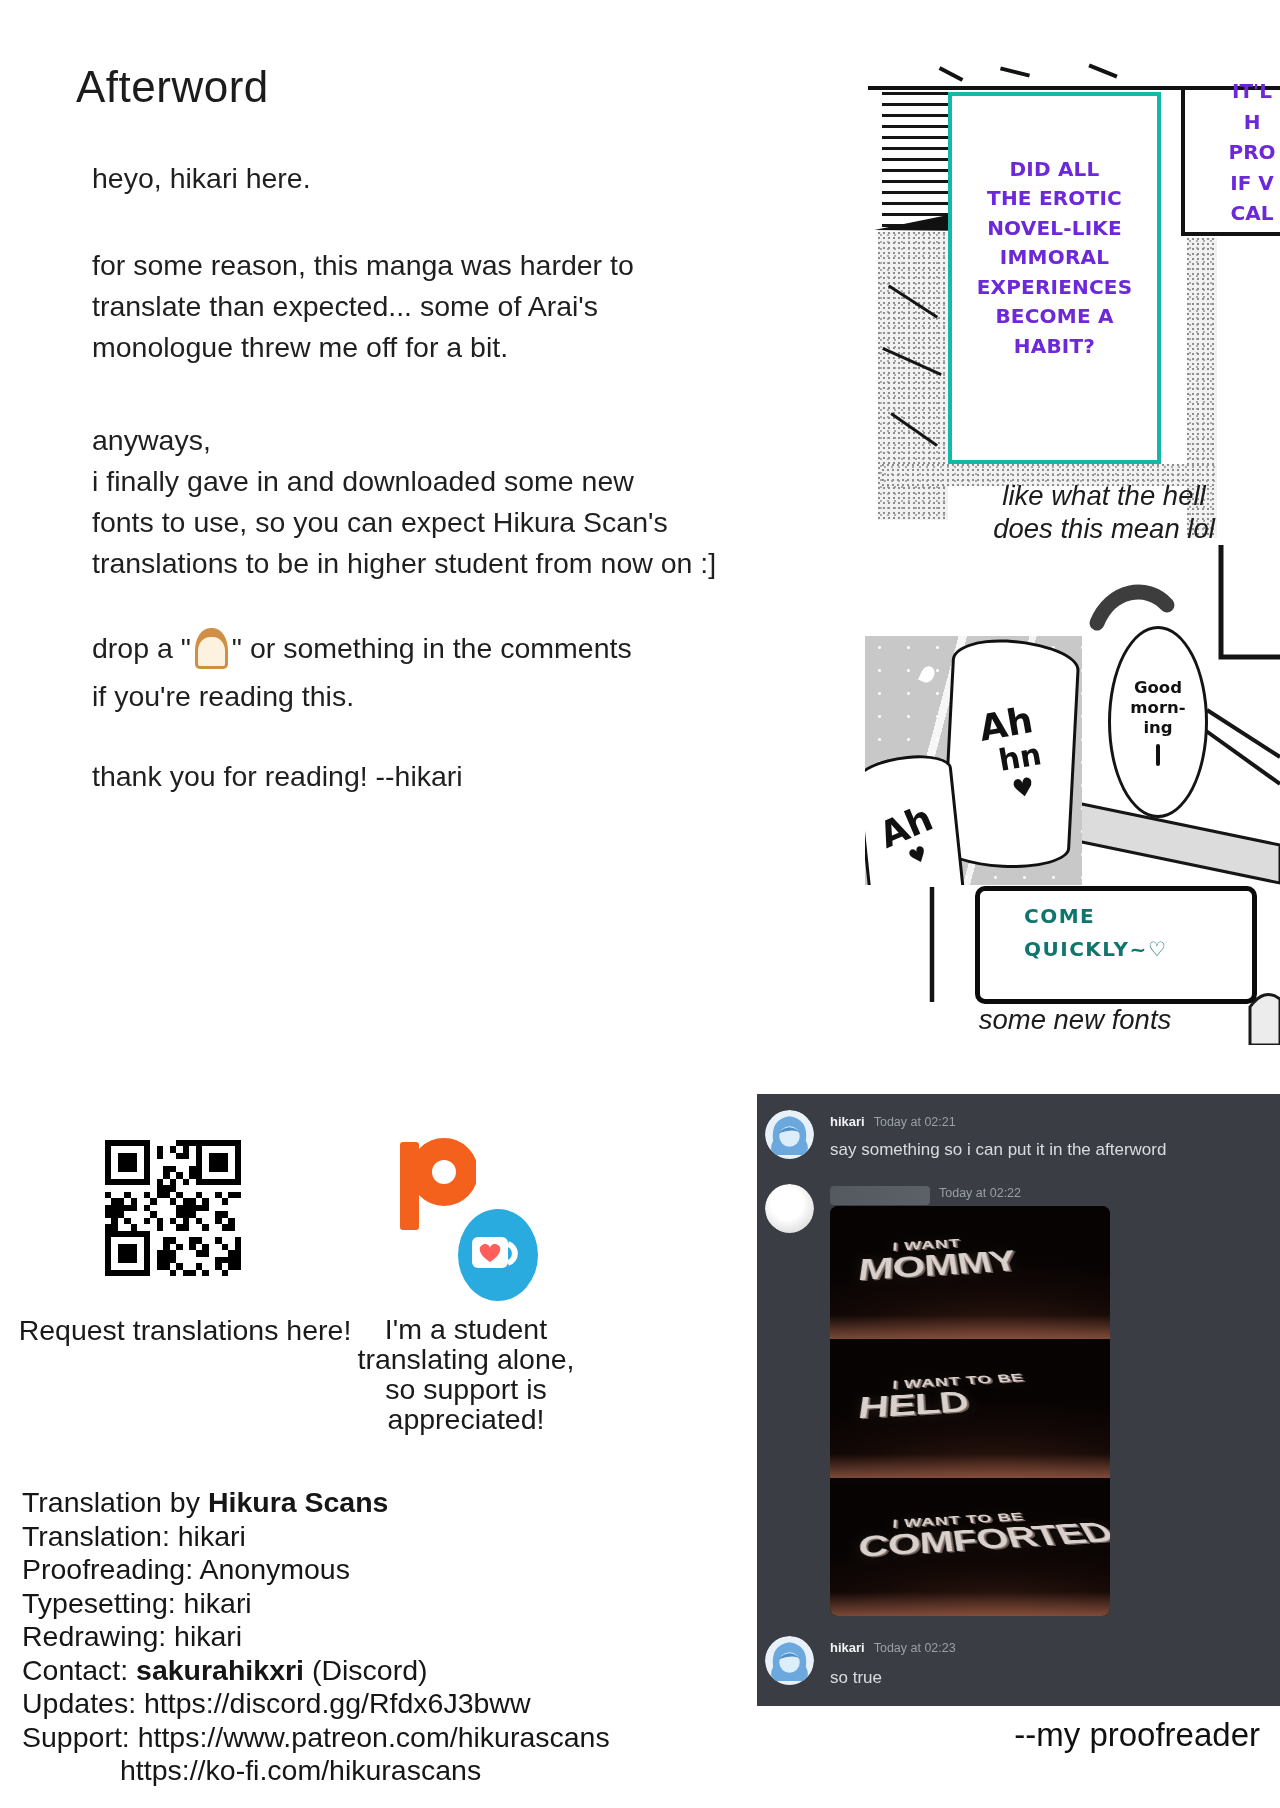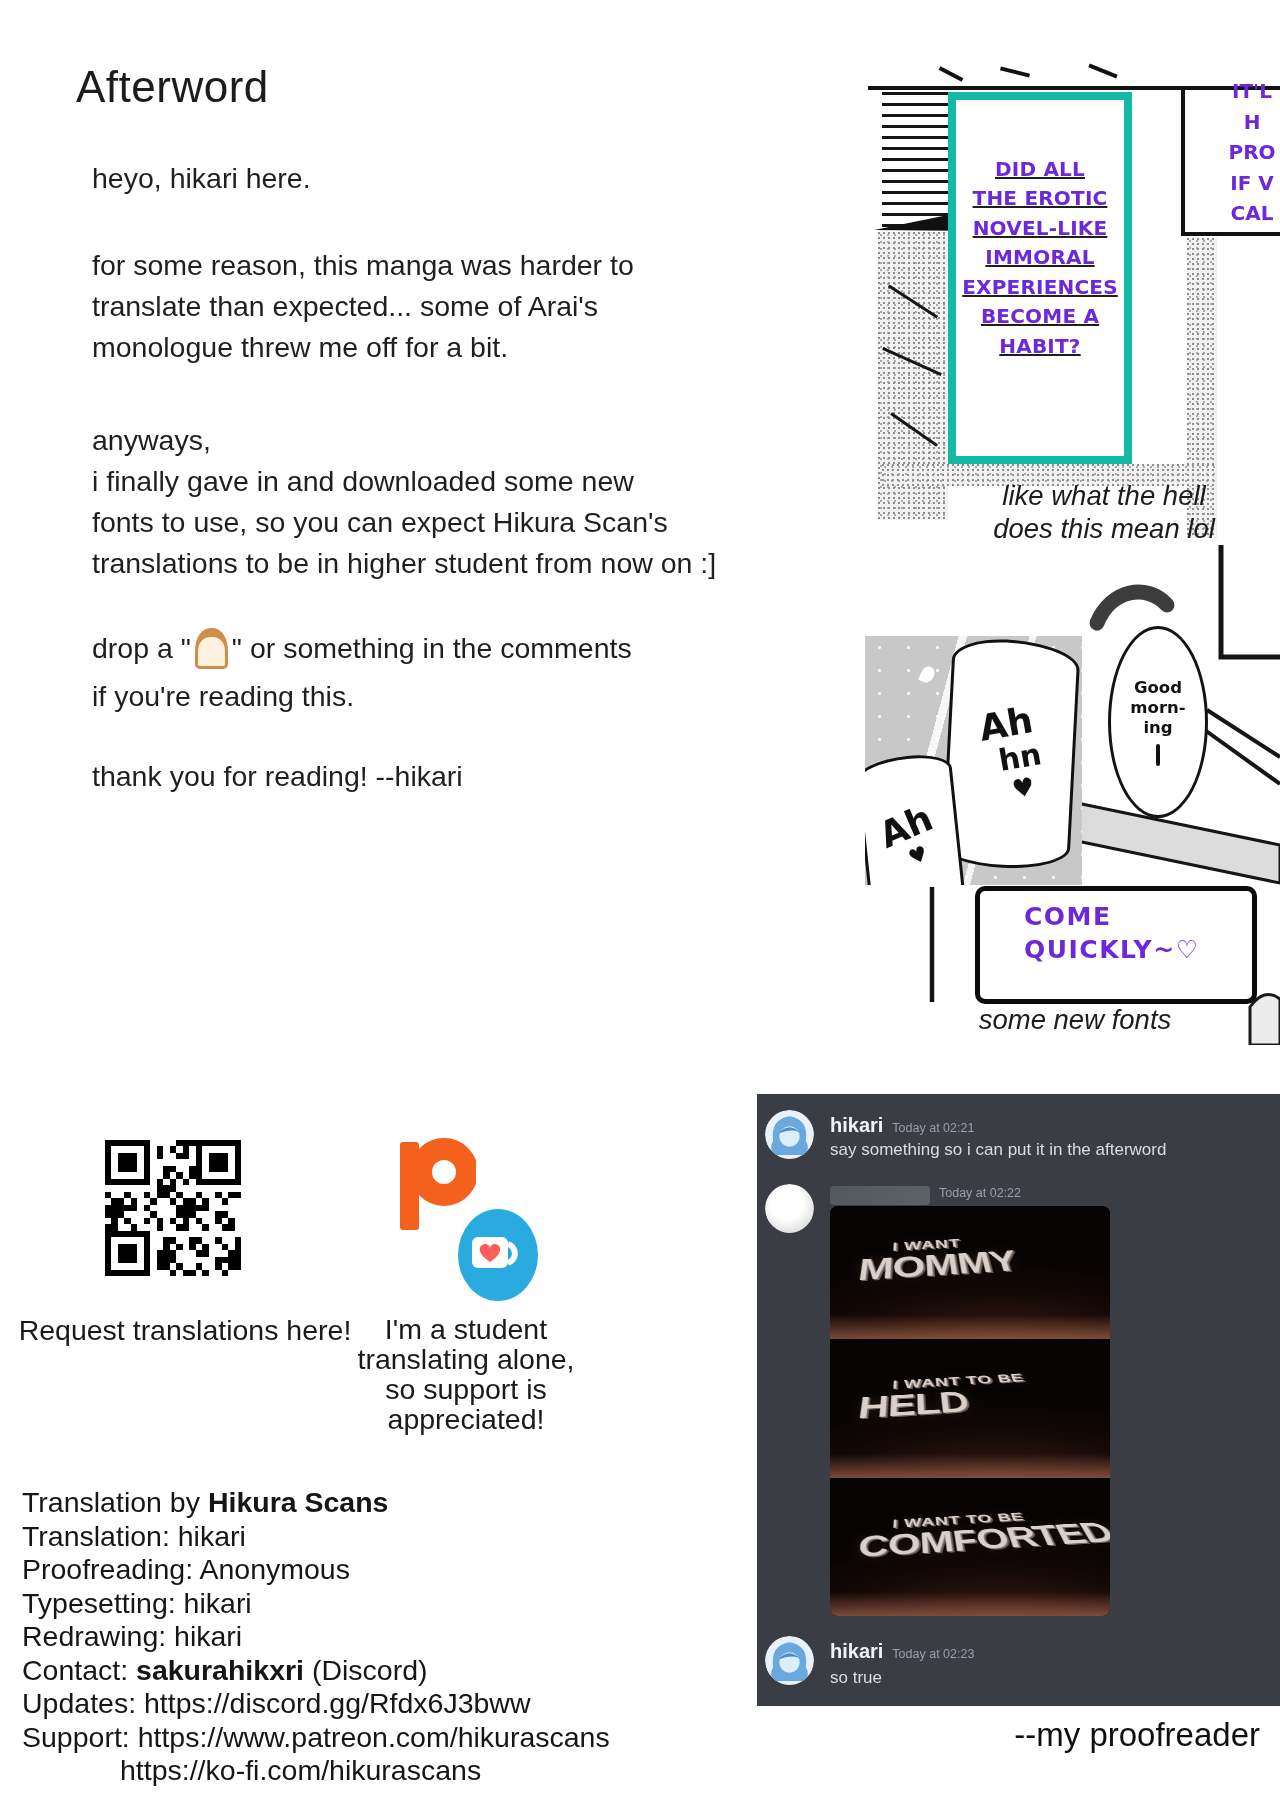--- a/index.html
+++ b/index.html
@@ -34,22 +34,22 @@
     background-image:radial-gradient(circle at 1px 1px,#8d8d8d .9px,transparent 1.3px),
                      radial-gradient(circle at 3px 3px,#ababab .8px,transparent 1.2px);
     background-size:5px 5px,7px 7px;}
   #m1-stipL{left:878px;top:232px;width:70px;height:288px;}
   #m1-wedge{left:874px;top:218px;width:76px;height:16px;background:#111;
             clip-path:polygon(0 55%,100% 0,100% 100%);transform:rotate(-5deg);}
   .scratch{background:#161616;height:3px;}
   #scr1{left:884px;top:300px;width:58px;transform:rotate(33deg);}
   #scr2{left:880px;top:360px;width:64px;transform:rotate(24deg);}
   #scr3{left:886px;top:428px;width:56px;transform:rotate(35deg);}
-  #m1-box{left:948px;top:92px;width:184px;height:372px;background:#fff;border:8px solid #14b8a6;
-          display:flex;align-items:center;justify-content:center;padding-bottom:40px;box-sizing:border-box;text-decoration:underline;}
+  #m1-box{left:948px;top:92px;width:213px;height:372px;background:#fff;border:4px solid #14b8a6;
+          display:flex;align-items:center;justify-content:center;padding-bottom:40px;box-sizing:border-box;}
   .comic{font-family:"DejaVu Sans",sans-serif;font-weight:700;color:#6d28d9;}
   #m1-bubbletext{font-size:20px;line-height:29.5px;text-align:center;letter-spacing:.2px;}
   #m1-vline{left:1181px;top:88px;width:4px;height:146px;}
   #m1-hline{left:1181px;top:232px;width:99px;height:4px;}
   #m1-stipR{left:1187px;top:238px;width:30px;height:300px;}
   #m1-stipB{left:882px;top:464px;width:334px;height:22px;}
   #m1-edge{left:1224px;top:76px;width:56px;font-size:20px;line-height:30.5px;text-align:center;}
   .caption{font-style:italic;font-size:27.5px;line-height:33px;color:#1c1c1c;text-align:center;}
   #cap1{left:969px;top:479px;width:270px;}
 
@@ -73,21 +73,21 @@
   #blobB .moan-txt{transform:rotate(-17deg);}
   .moan-big{font-size:36px;line-height:38px;display:block;}
   .moan-mid{font-size:30px;line-height:32px;display:block;margin-left:16px;}
   .heart{font-family:"DejaVu Sans",sans-serif;display:block;}
   #blobA .heart{font-size:25px;margin-left:12px;}
   #blobB .heart{font-size:21px;}
   .droplet{position:absolute;left:56px;top:30px;width:13px;height:17px;background:#fff;
            border-radius:50% 50% 55% 0;transform:rotate(25deg);}
   #shout-box{left:975px;top:886px;width:282px;height:118px;background:#fff;border:5px solid #0b0b0b;
              border-radius:10px;box-sizing:border-box;padding:9px 0 0 44px;z-index:4;}
-  #shout-box .txt{font-family:"DejaVu Sans",sans-serif;font-weight:700;font-size:25px;line-height:33px;letter-spacing:1.5px;color:#6d28d9;}
+  #shout-box .txt{font-family:"DejaVu Sans",sans-serif;font-weight:700;font-size:20px;line-height:33px;letter-spacing:1.5px;color:#0f766e;}
   #cap2{left:930px;top:1003px;width:290px;}
 
   
   #qr{left:105px;top:1140px;}
   #cap-request{left:18px;top:1314px;width:334px;font-size:28.5px;text-align:center;color:#1a1a1a;}
   #patreon{left:394px;top:1136px;}
   #kofi{left:458px;top:1208px;}
   #cap-support{left:316px;top:1314px;width:300px;font-size:28.5px;line-height:30px;text-align:center;color:#1a1a1a;}
 
   
@@ -95,21 +95,21 @@
   #credits .b{font-weight:700;}
   #credits .indent{padding-left:98px;}
 
   
   #discord{left:757px;top:1094px;width:523px;height:612px;background:#3a3d43;}
   .avatar{position:absolute;width:49px;height:49px;border-radius:50%;overflow:hidden;}
   #av1{left:8px;top:16px;} #av2{left:8px;top:90px;} #av3{left:8px;top:542px;}
   .av-blank{width:49px;height:49px;border-radius:50%;background:radial-gradient(circle at 45% 40%,#ffffff 0 40%,#c9c9c9 100%);}
   .msg-row{position:absolute;left:73px;display:flex;align-items:baseline;gap:9px;}
   #row1{top:20px;} #row2{top:92px;} #row3{top:546px;}
-  .uname{font-size:20px;font-weight:700;color:#f2f3f5;}
+  .uname{font-size:13px;font-weight:700;color:#f2f3f5;}
   .tstamp{font-size:12.5px;color:#9aa0a8;}
   .redacted{width:100px;height:19px;background:linear-gradient(90deg,#54585f,#5c6067);border-radius:4px;align-self:center;}
   .msg-text{position:absolute;left:73px;font-size:17px;color:#dadde0;}
   #txt1{top:46px;} #txt3{top:574px;}
   #meme{left:73px;top:112px;width:280px;height:410px;border-radius:8px;overflow:hidden;
         background:#060303;display:flex;flex-direction:column;}
   .meme-sec{position:relative;flex:1;overflow:hidden;
     background:radial-gradient(130% 85% at 60% 105%,#3c1e14 0%,#140907 45%,#060302 78%);}
   .meme-sec + .meme-sec{border-top:5px solid #070404;}
   .meme-sec::after{content:"";position:absolute;left:0;right:0;bottom:0;height:24px;

